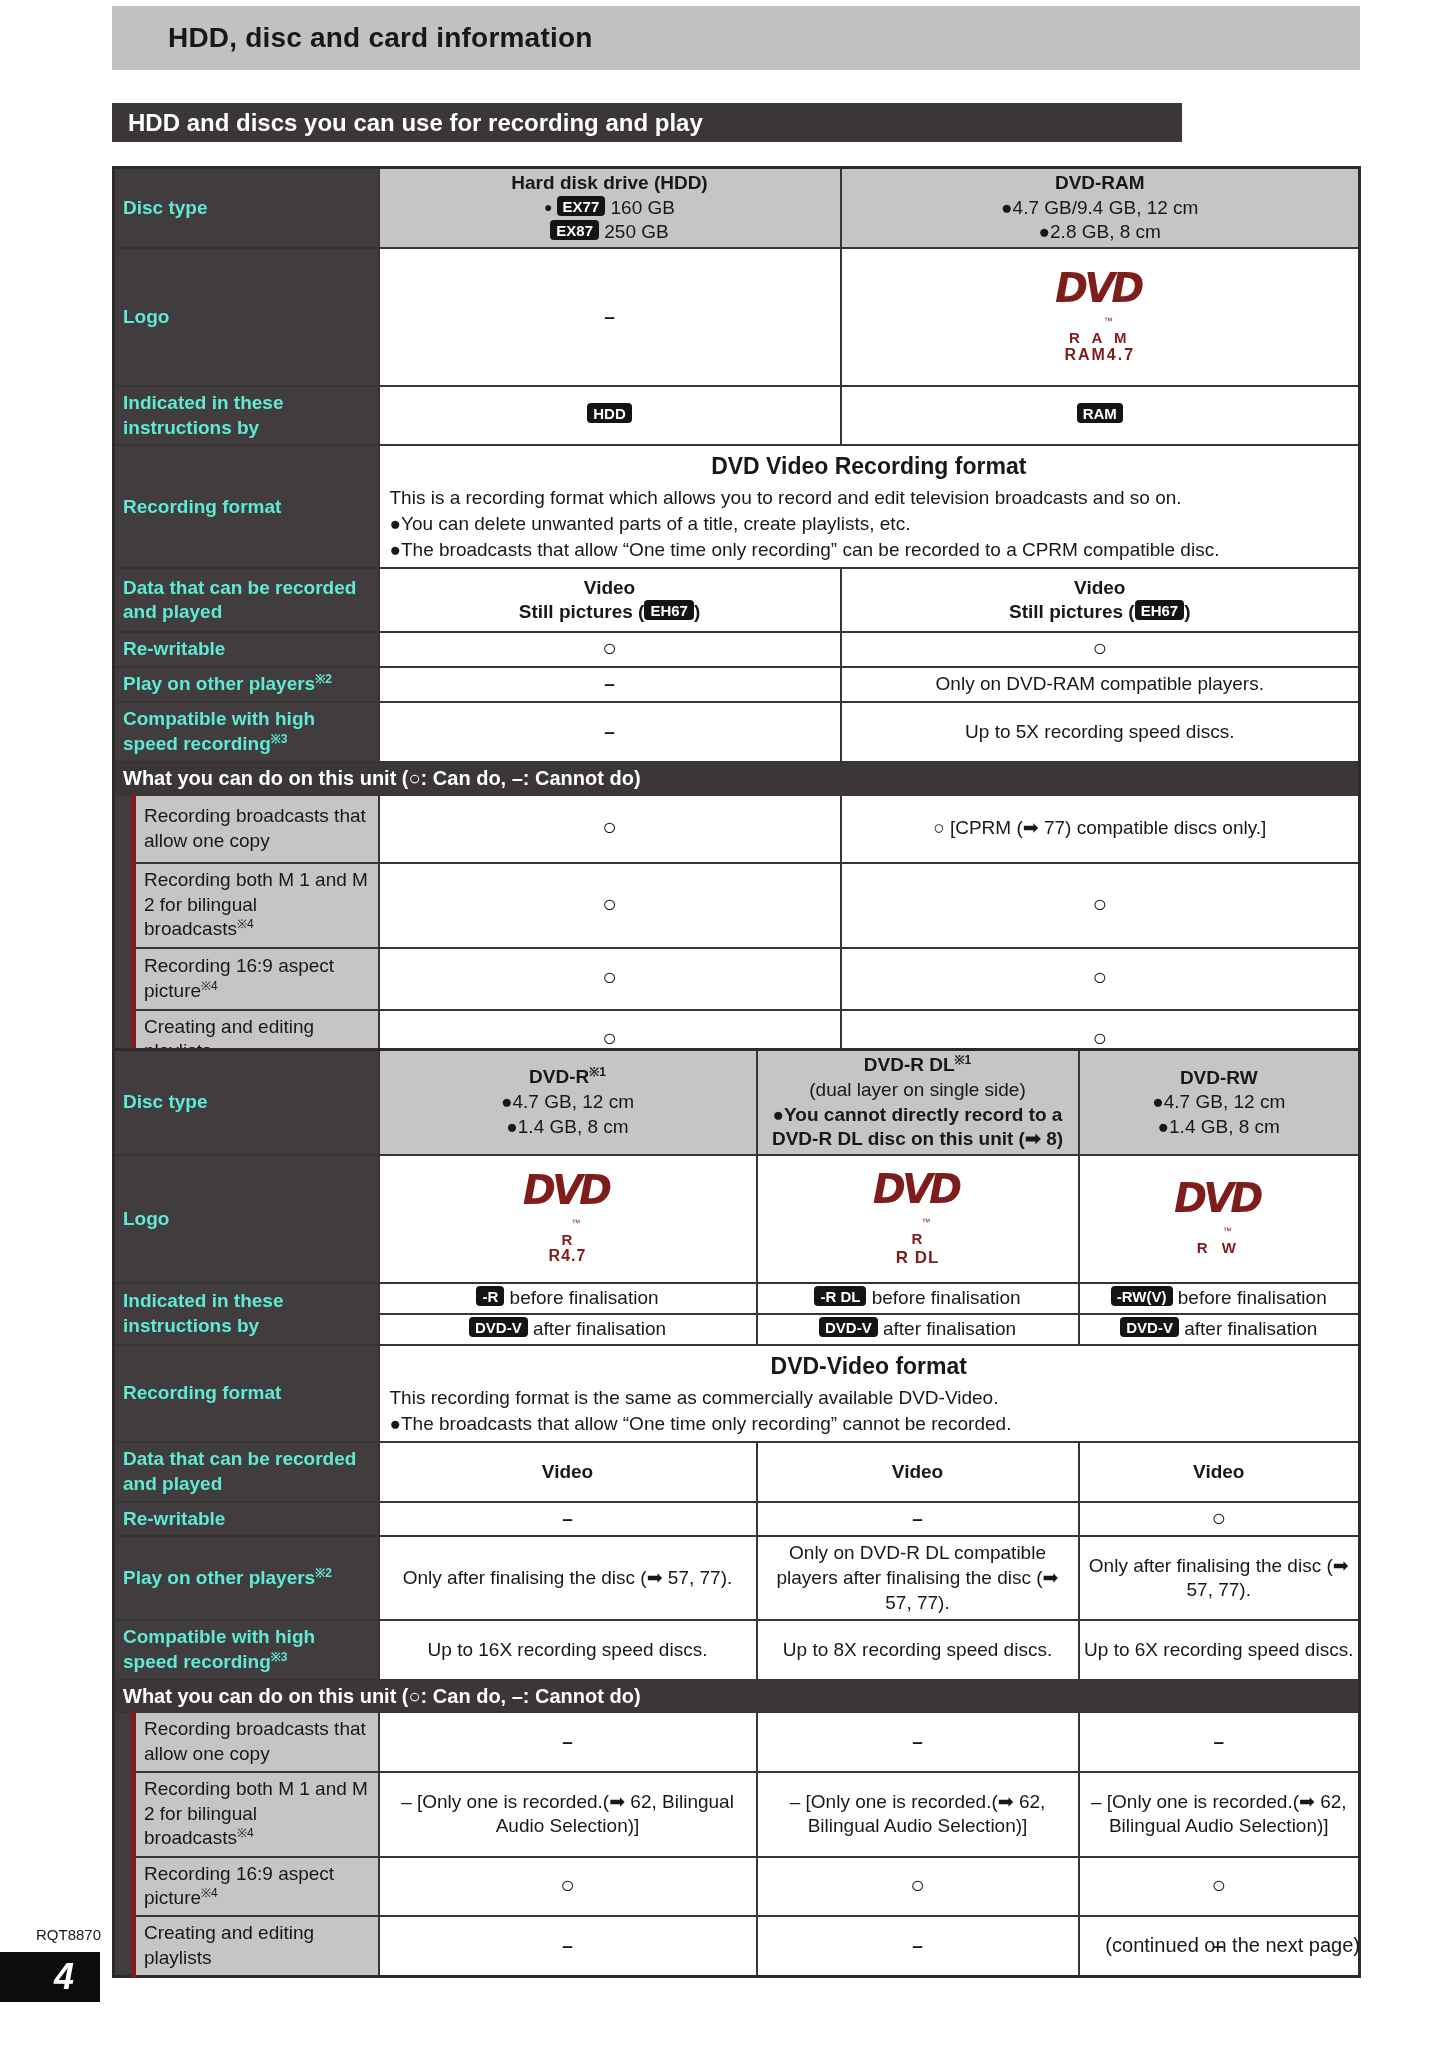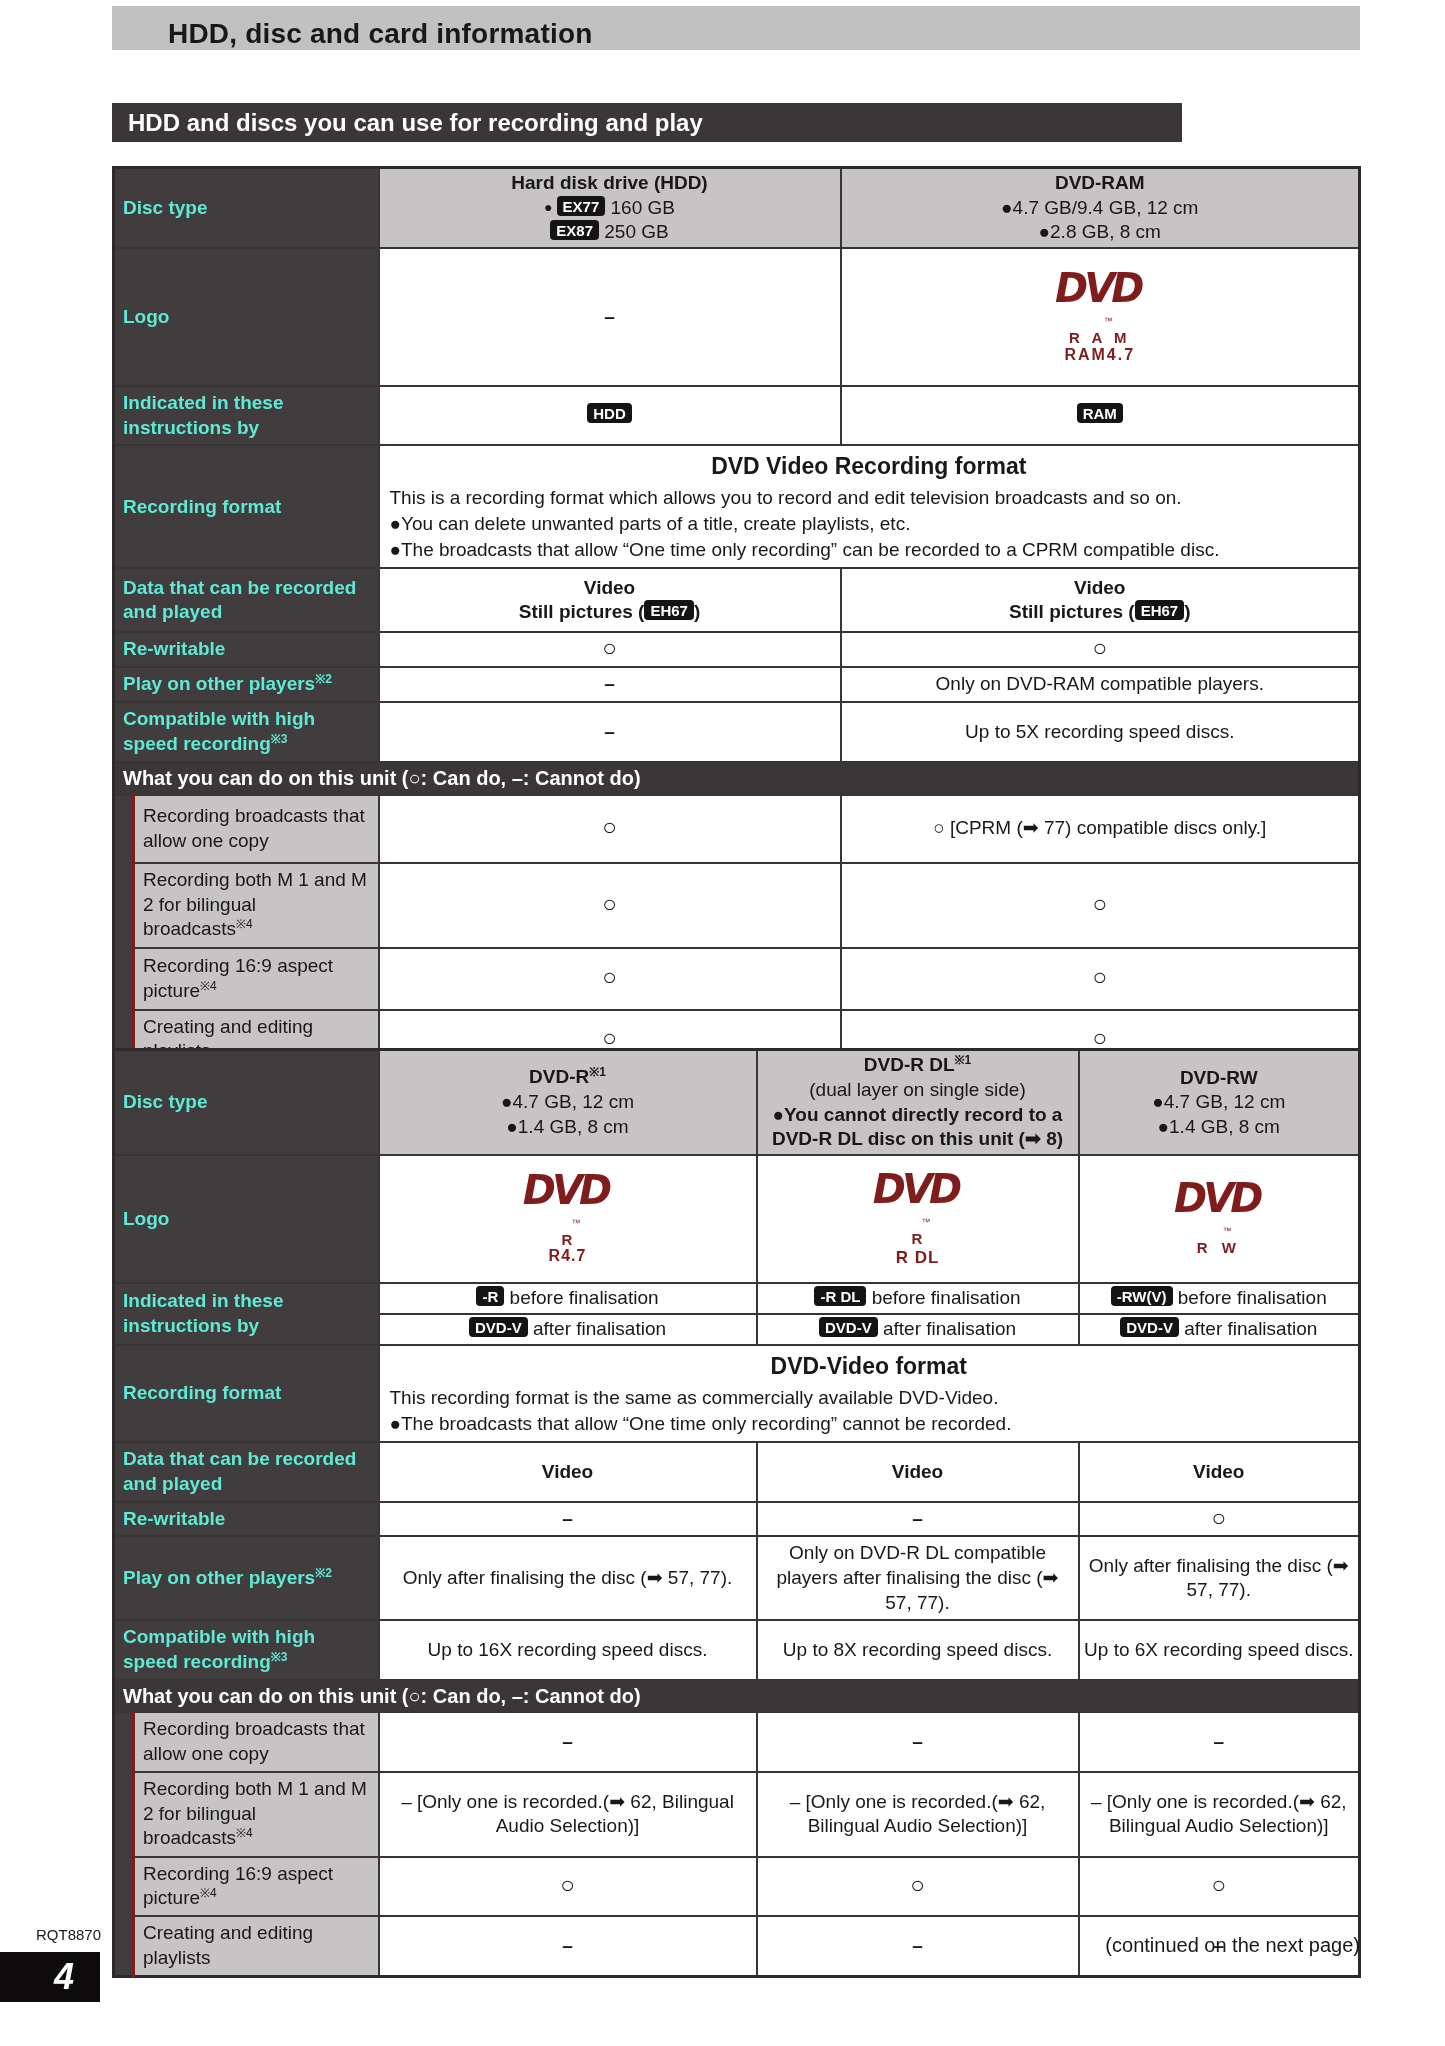--- a/index.html
+++ b/index.html
@@ -1,21 +1,21 @@
 <!DOCTYPE html>
 <html><head>
 <meta charset="utf-8">
 <style>
   html,body { margin:0; padding:0; background:#fff; }
   .page { position:relative; width:1445px; height:2046px; background:#fff;
           font-family:"Liberation Sans", sans-serif; color:#1a1718; overflow:hidden; }
 
   
-  .titlebar { position:absolute; left:112px; top:6px; width:1248px; height:44px;
-              background:#c2c1c2; display:flex; align-items:flex-end; }
+  .titlebar { position:absolute; left:112px; top:6px; width:1248px; height:64px;
+              background:#c2c1c2; display:flex; align-items:center; }
   .titlebar .t { font-size:28px; font-weight:bold; padding-left:56px; letter-spacing:0.2px; }
   .sectionbar { position:absolute; left:112px; top:103px; width:1070px; height:39px;
                 background:#3b3738; display:flex; align-items:center; }
   .sectionbar .t { font-size:24px; font-weight:bold; color:#fff; padding-left:16px; }
 
   
   table.disc { position:absolute; left:112px; border-collapse:collapse; table-layout:fixed;
                background:#fff; border:3px solid #2e2a2b; }
   #table1 { top:166px; width:1246px; }
   #table2 { top:1048px; width:1246px; }
@@ -23,21 +23,21 @@
        overflow:hidden; padding:2px 4px; }
   .lbl { background:#413c3d; color:#5eead4; font-weight:bold; text-align:left; padding:4px 8px; }
   .hdr { background:#c6c4c5; text-align:center; }
   .hdr .ttl { font-weight:bold; }
   .cell { text-align:center; }
   .bold { font-weight:bold; }
   .bar td { background:#3b3738; color:#fff; font-weight:bold; font-size:20px;
             text-align:left; padding:2px 8px; }
   .strip { background:#413c3d; padding:0; }
   .sublbl { background:#c6c4c5; color:#1a1718; font-weight:normal; text-align:left;
-            padding:4px 8px; border-left:3px solid #7f1d1d; }
+            padding:4px 8px; border-left:5px solid #7f1d1d; }
   .sup { font-size:12px; vertical-align:super; }
   .circ { font-size:24px; line-height:1; }
   .dash { font-weight:bold; }
 
   .badge { display:inline-block; background:#161314; color:#fff; font-weight:bold;
            font-size:15px; line-height:1; padding:3px 6px 2px 6px; border-radius:4px;
            position:relative; top:-2px; }
   .bullet { font-size:14px; margin-right:4px; position:relative; top:-2px; }
 
   .fmt { text-align:left; padding:4px 10px; }

